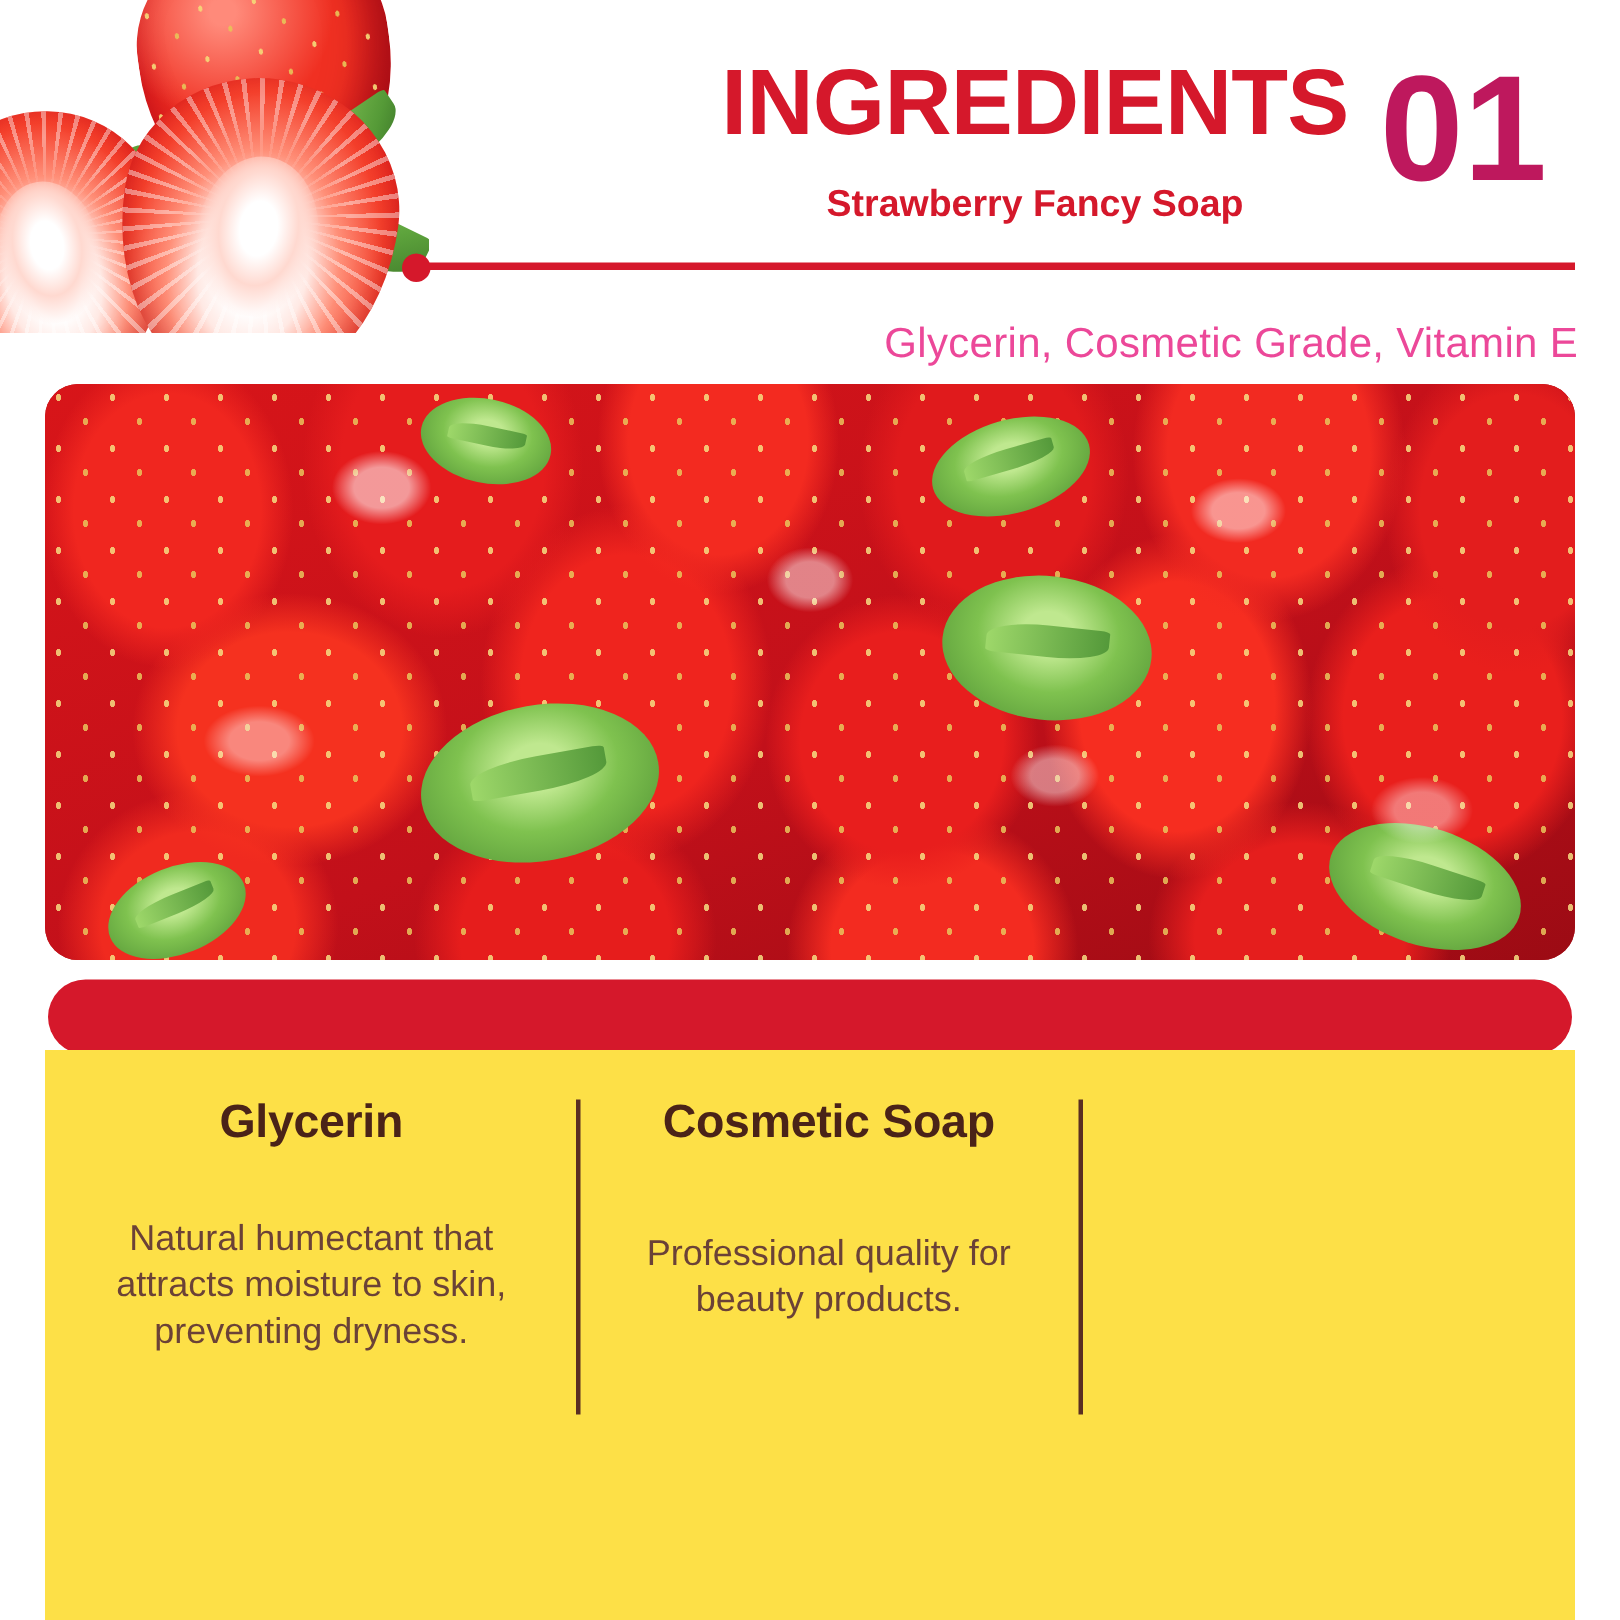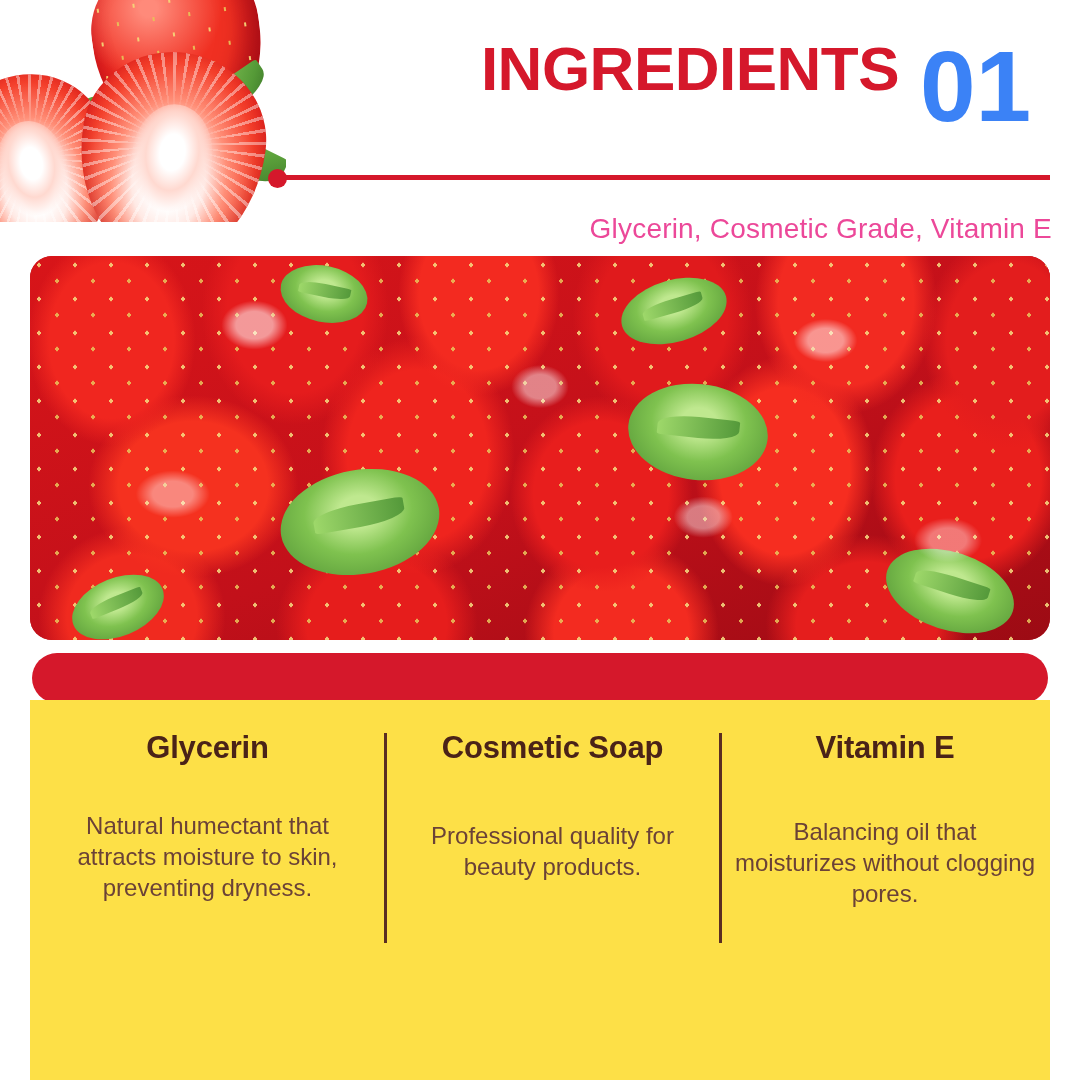--- a/index.html
+++ b/index.html
@@ -82,21 +82,21 @@
   
   .header-title {
     position:absolute; left:470px; top:38px; width:440px;
     text-align:center;
     font-size:62px; font-weight:bold; letter-spacing:-0.5px;
     color:#d5182b; line-height:1;
   }
   .header-number {
     position:absolute; left:920px; top:36px; width:140px;
     text-align:left;
-    font-size:100px; font-weight:bold; color:#3b82f6; line-height:1;
+    font-size:100px; font-weight:bold; color:#be185d; line-height:1;
   }
   .header-sub {
     position:absolute; left:470px; top:122px; width:440px;
     text-align:center;
     font-size:25px; font-weight:bold; color:#d5182b;
   }
   .rule-dot {
     position:absolute; left:268px; top:169px;
     width:19px; height:19px; border-radius:50%; background:#d5182b;
   }
@@ -231,20 +231,21 @@
     </div>
     <div class="half half-2">
       <div class="half-rays"></div>
       <div class="half-core"></div>
     </div>
     <div class="cut-mask"></div>
   </div>
 
   <div class="header-title">INGREDIENTS</div>
   <div class="header-number">01</div>
+  <div class="header-sub">Strawberry Fancy Soap</div>
 
   <div class="rule-dot"></div>
   <div class="rule-line"></div>
 
   <div class="ingredient-list">Glycerin, Cosmetic Grade, Vitamin E</div>
 
   <div class="photo">
     <div class="photo-bg"></div>
     <div class="photo-seeds"></div>
     <div class="calyx cx1">
@@ -273,24 +274,20 @@
   <div class="panel">
     <div class="cols">
       <div class="col col-1">
         <div class="col-title">Glycerin</div>
         <div class="col-body">Natural humectant that attracts moisture to skin, preventing dryness.</div>
       </div>
       <div class="col col-2">
         <div class="col-title">Cosmetic Soap</div>
         <div class="col-body">Professional quality for beauty products.</div>
       </div>
-      <div class="col col-3">
-        <div class="col-title">Vitamin E</div>
-        <div class="col-body">Balancing oil that moisturizes without clogging pores.</div>
-      </div>
     </div>
   </div>
 
   <div class="vdiv vdiv-1"></div>
   <div class="vdiv vdiv-2"></div>
 
 
 </div>
 
 </body></html>

